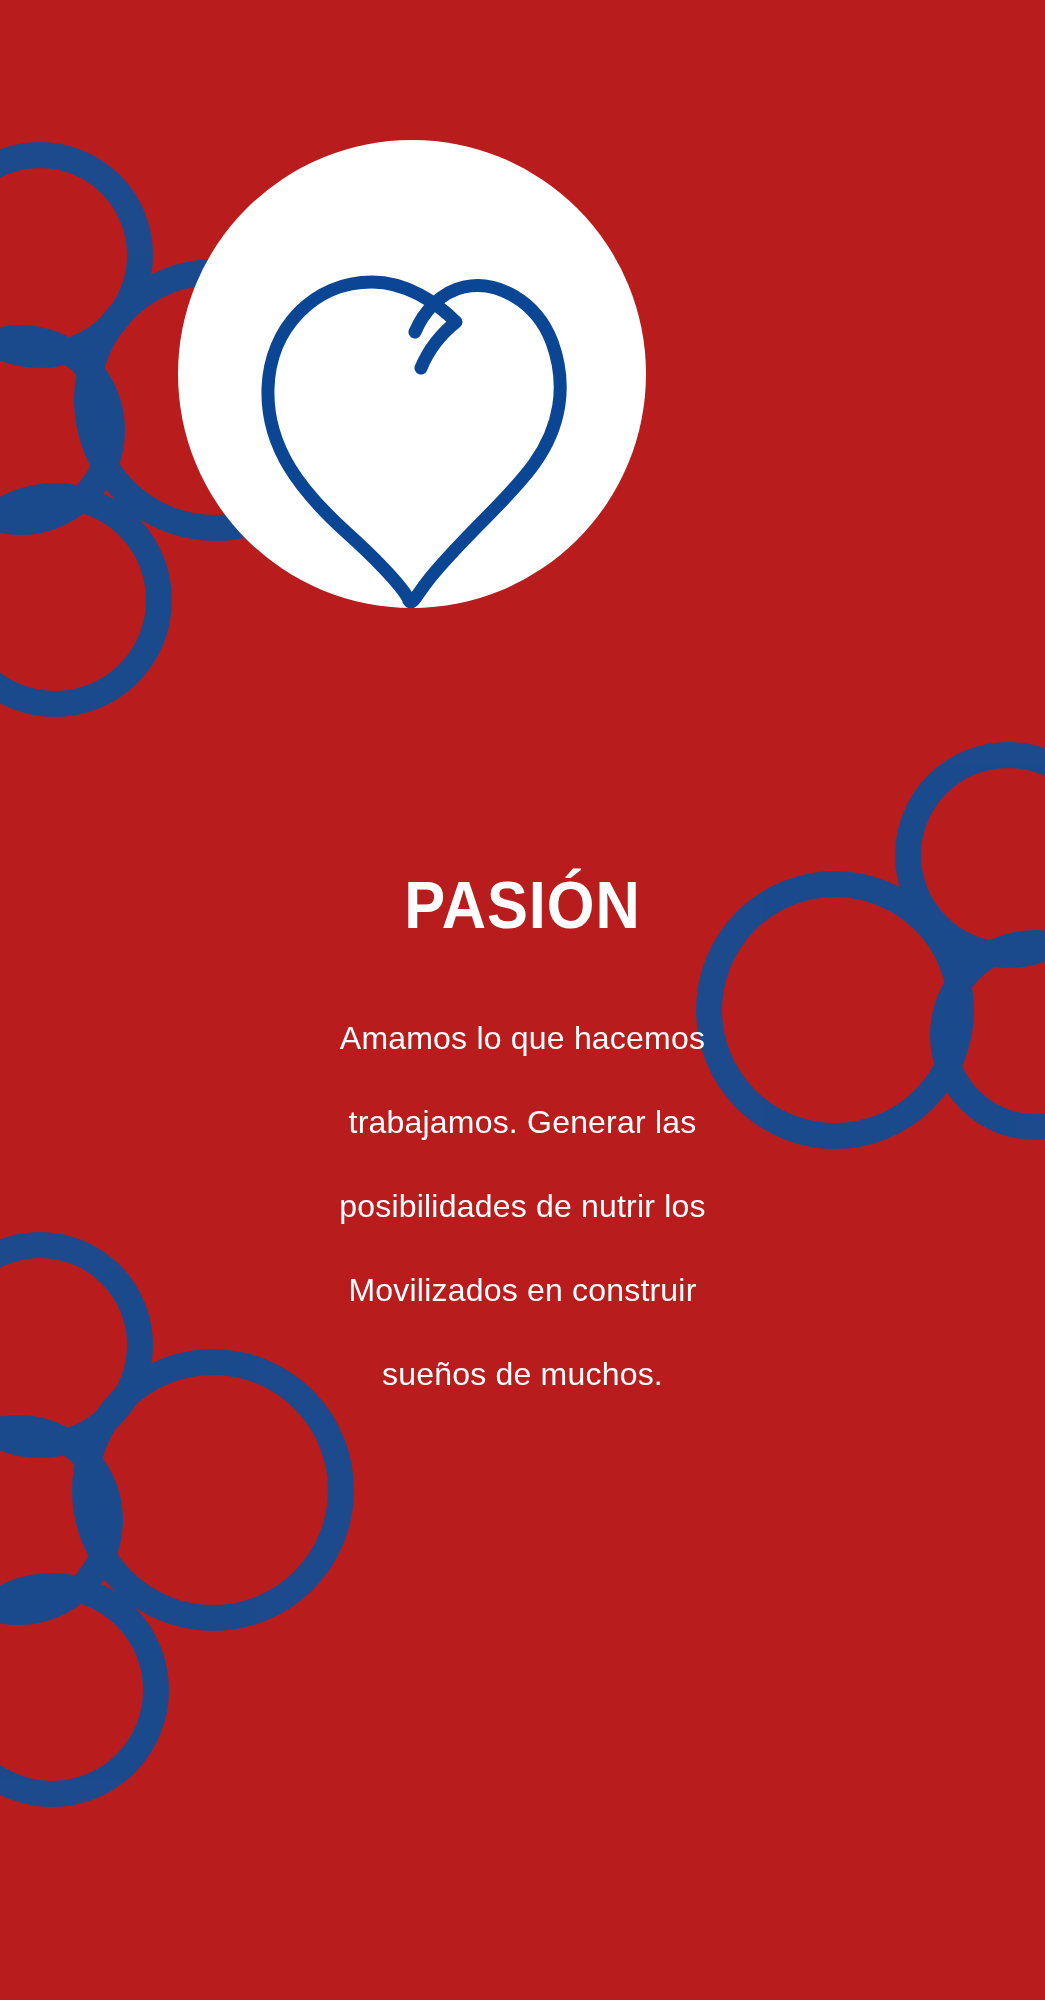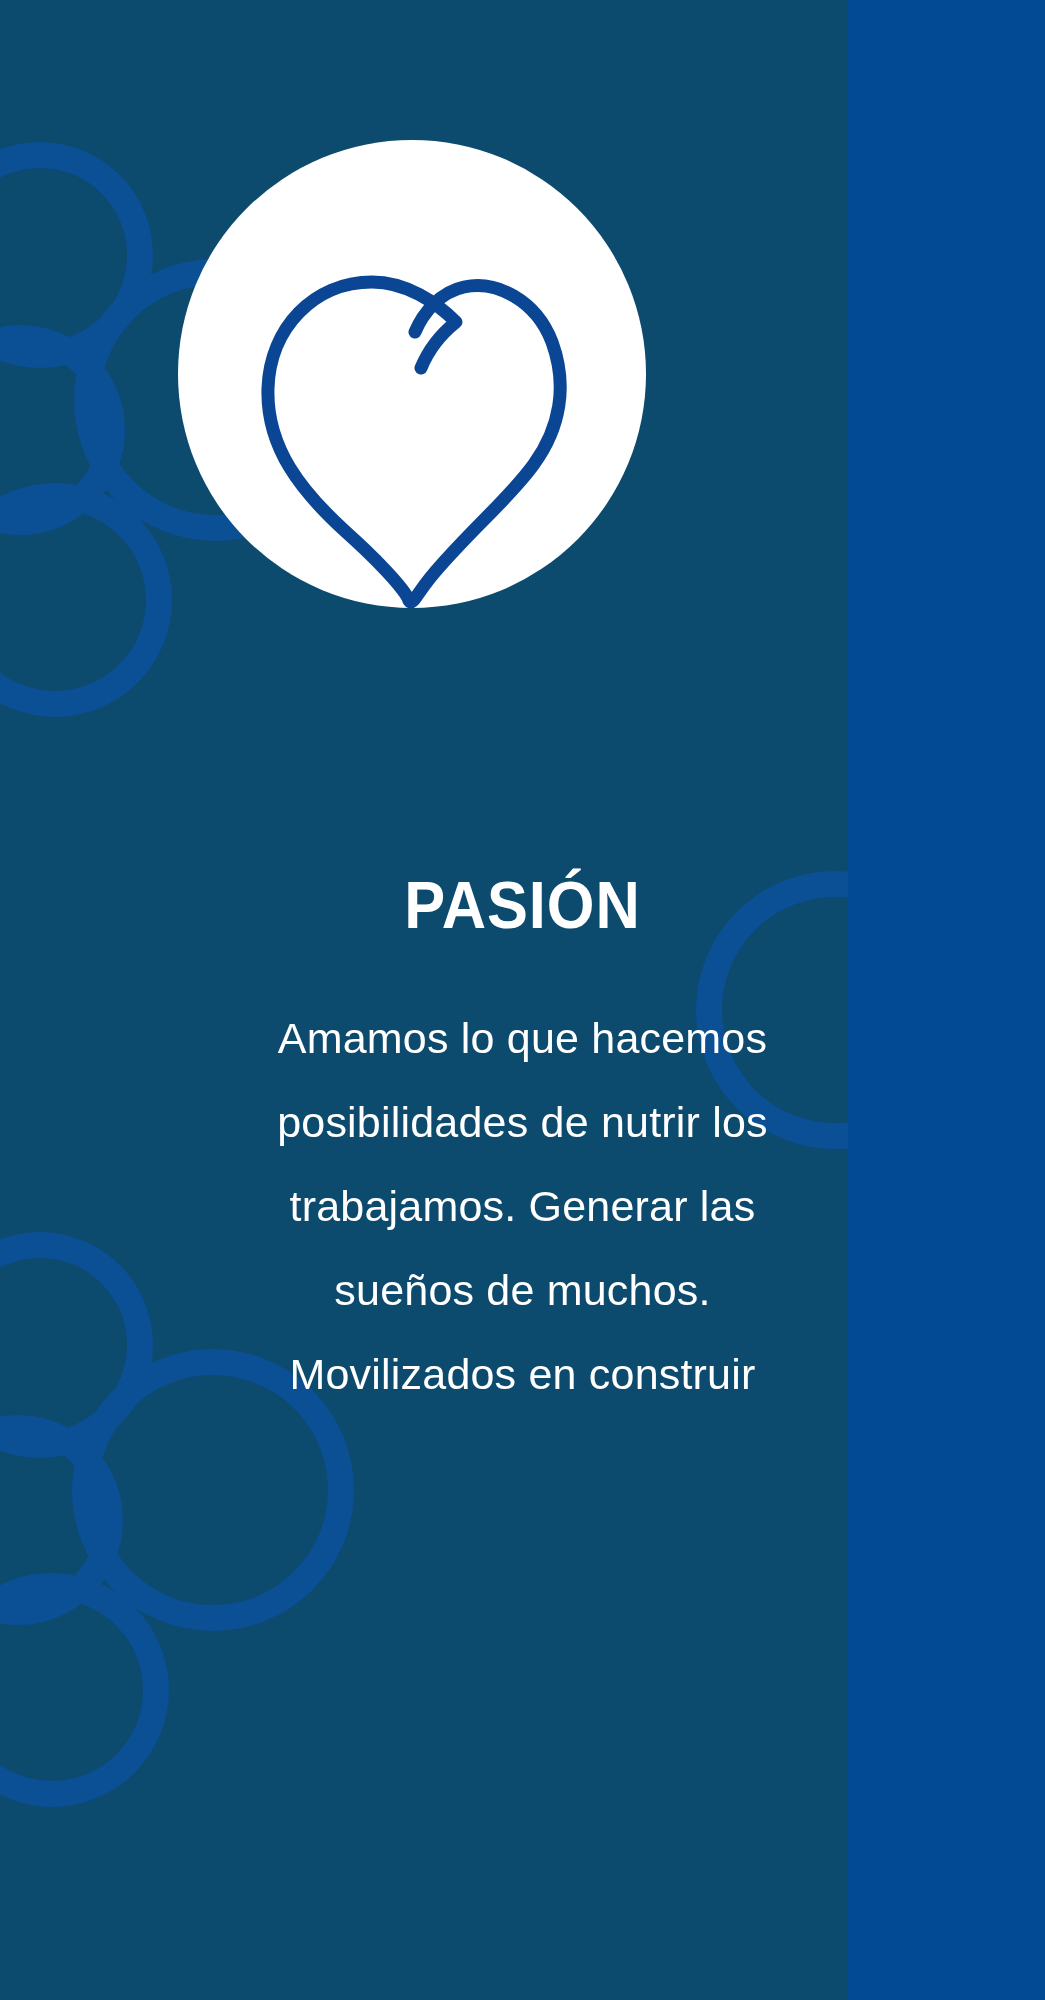--- a/index.html
+++ b/index.html
@@ -11,23 +11,23 @@
     overflow: hidden;
   }
 
   body {
     font-family: "Liberation Sans", sans-serif;
     background: #034a94;
   }
 
   .card {
     position: relative;
-    width: 848px;
+    width: 1045px;
     height: 2000px;
-    background: #0c4a6e;
+    background: #b91c1c;
     overflow: hidden;
   }
 
   
   .bg-decor {
     position: absolute;
     inset: 0;
     width: 1045px;
     height: 2000px;
     pointer-events: none;
@@ -78,21 +78,21 @@
   
   .body-copy {
     position: absolute;
     left: 0;
     top: 996px;
     width: 1045px;
     text-align: center;
     color: #ffffff;
     font-family: "Liberation Sans", sans-serif;
     font-weight: 400;
-    font-size: 43px;
+    font-size: 32px;
     line-height: 84px;
     letter-spacing: 0.2px;
   }
 
   .body-copy .line {
     display: block;
     white-space: nowrap;
   }
 </style>
 </head>
@@ -136,19 +136,19 @@
                C 382 288, 390 246, 374 202
                C 358 160, 318 140, 286 147
                C 262 152, 245 173, 237 192"></path>
     </svg>
   </div>
 
   <h1 class="title">PASIÓN</h1>
 
   <div class="body-copy">
     <span class="line">Amamos lo que hacemos</span>
+    <span class="line">trabajamos. Generar las</span>
     <span class="line">posibilidades de nutrir los</span>
-    <span class="line">trabajamos. Generar las</span>
+    <span class="line">Movilizados en construir</span>
     <span class="line">sueños de muchos.</span>
-    <span class="line">Movilizados en construir</span>
   </div>
 
 </div>
 
 </body></html>

